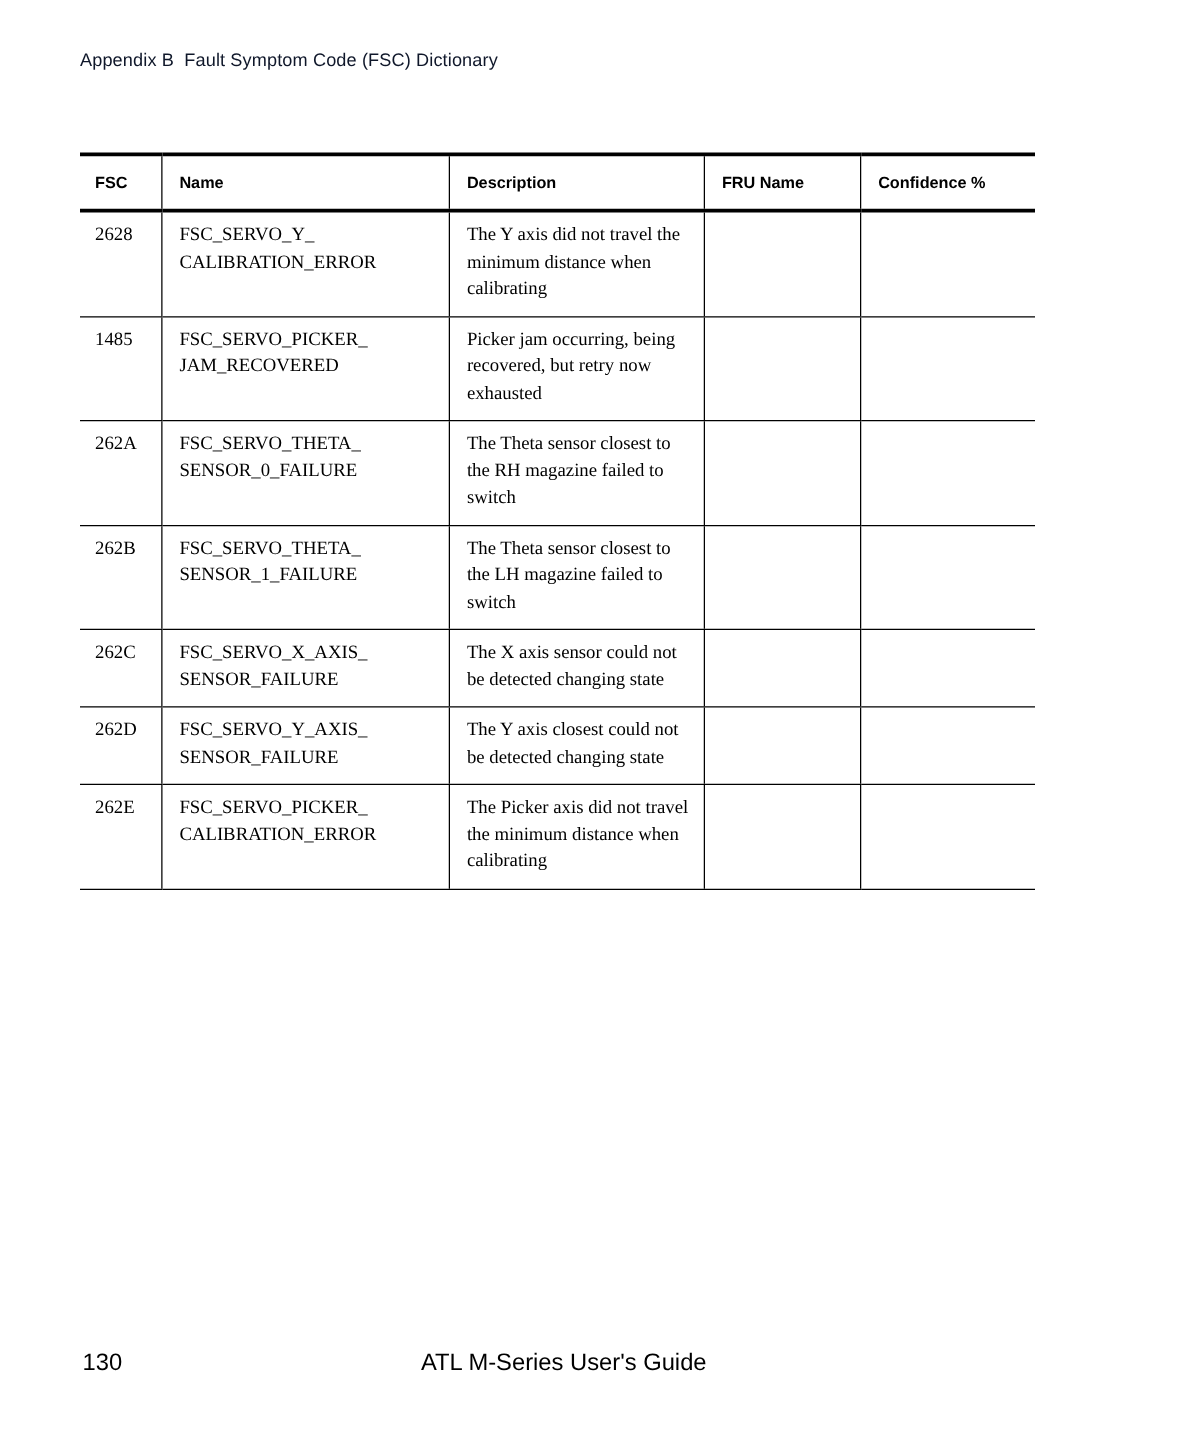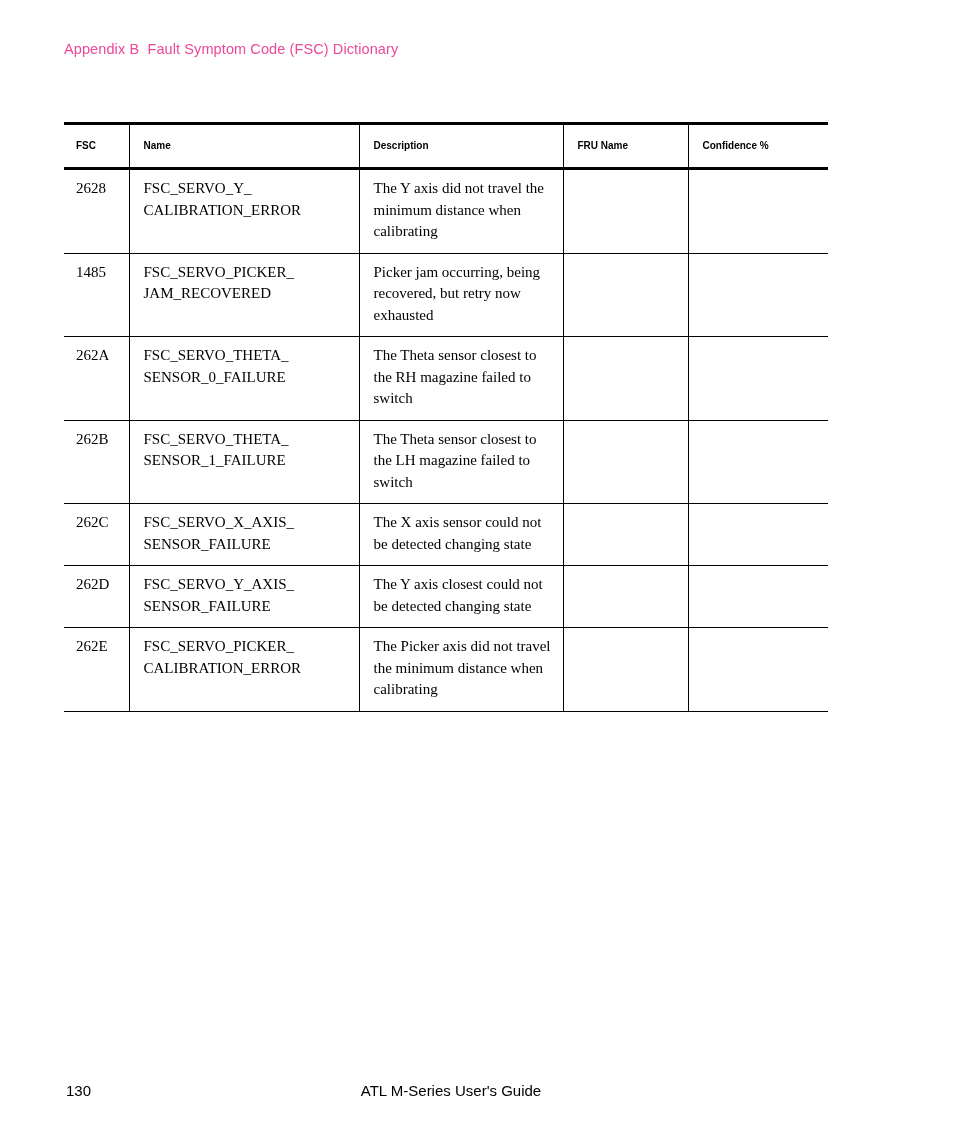--- a/index.html
+++ b/index.html
@@ -28,21 +28,21 @@
 
   
   .running-head {
     position: absolute;
     left: 64px;
     top: 40px;
     font-family: "Liberation Sans", sans-serif;
     font-size: 14.5px;
     line-height: 18px;
     letter-spacing: 0.1px;
-    color: #ec4899;
+    color: #0f172a;
     white-space: pre;
   }
 
   
   .fsc-table-wrap {
     position: absolute;
     left: 64px;
     top: 122px;
     width: 764px;
   }
@@ -53,21 +53,21 @@
   }
   table.fsc-table col.c-fsc   { width: 65px;  }
   table.fsc-table col.c-name  { width: 230px; }
   table.fsc-table col.c-desc  { width: 204px; }
   table.fsc-table col.c-fru   { width: 125px; }
   table.fsc-table col.c-conf  { width: 140px; }
 
   table.fsc-table thead th {
     font-family: "Liberation Sans", sans-serif;
     font-weight: bold;
-    font-size: 10px;
+    font-size: 13px;
     line-height: 17px;
     text-align: left;
     vertical-align: middle;
     padding: 12px 10px 13px 14px;
     border-top: 3px solid #000;
     border-bottom: 3px solid #000;
     border-left: 1px solid #000;
     white-space: nowrap;
   }
   table.fsc-table thead th.first {
@@ -100,21 +100,21 @@
   .desc-text { display: block; }
 
   
   .footer {
     position: absolute;
     left: 0;
     top: 1080px;
     width: 954px;
     height: 22px;
     font-family: "Liberation Sans", sans-serif;
-    font-size: 15px;
+    font-size: 19px;
     line-height: 22px;
   }
   .footer .page-number {
     position: absolute;
     left: 66px;
     top: 0;
   }
   .footer .book-title {
     position: absolute;
     left: 0;

